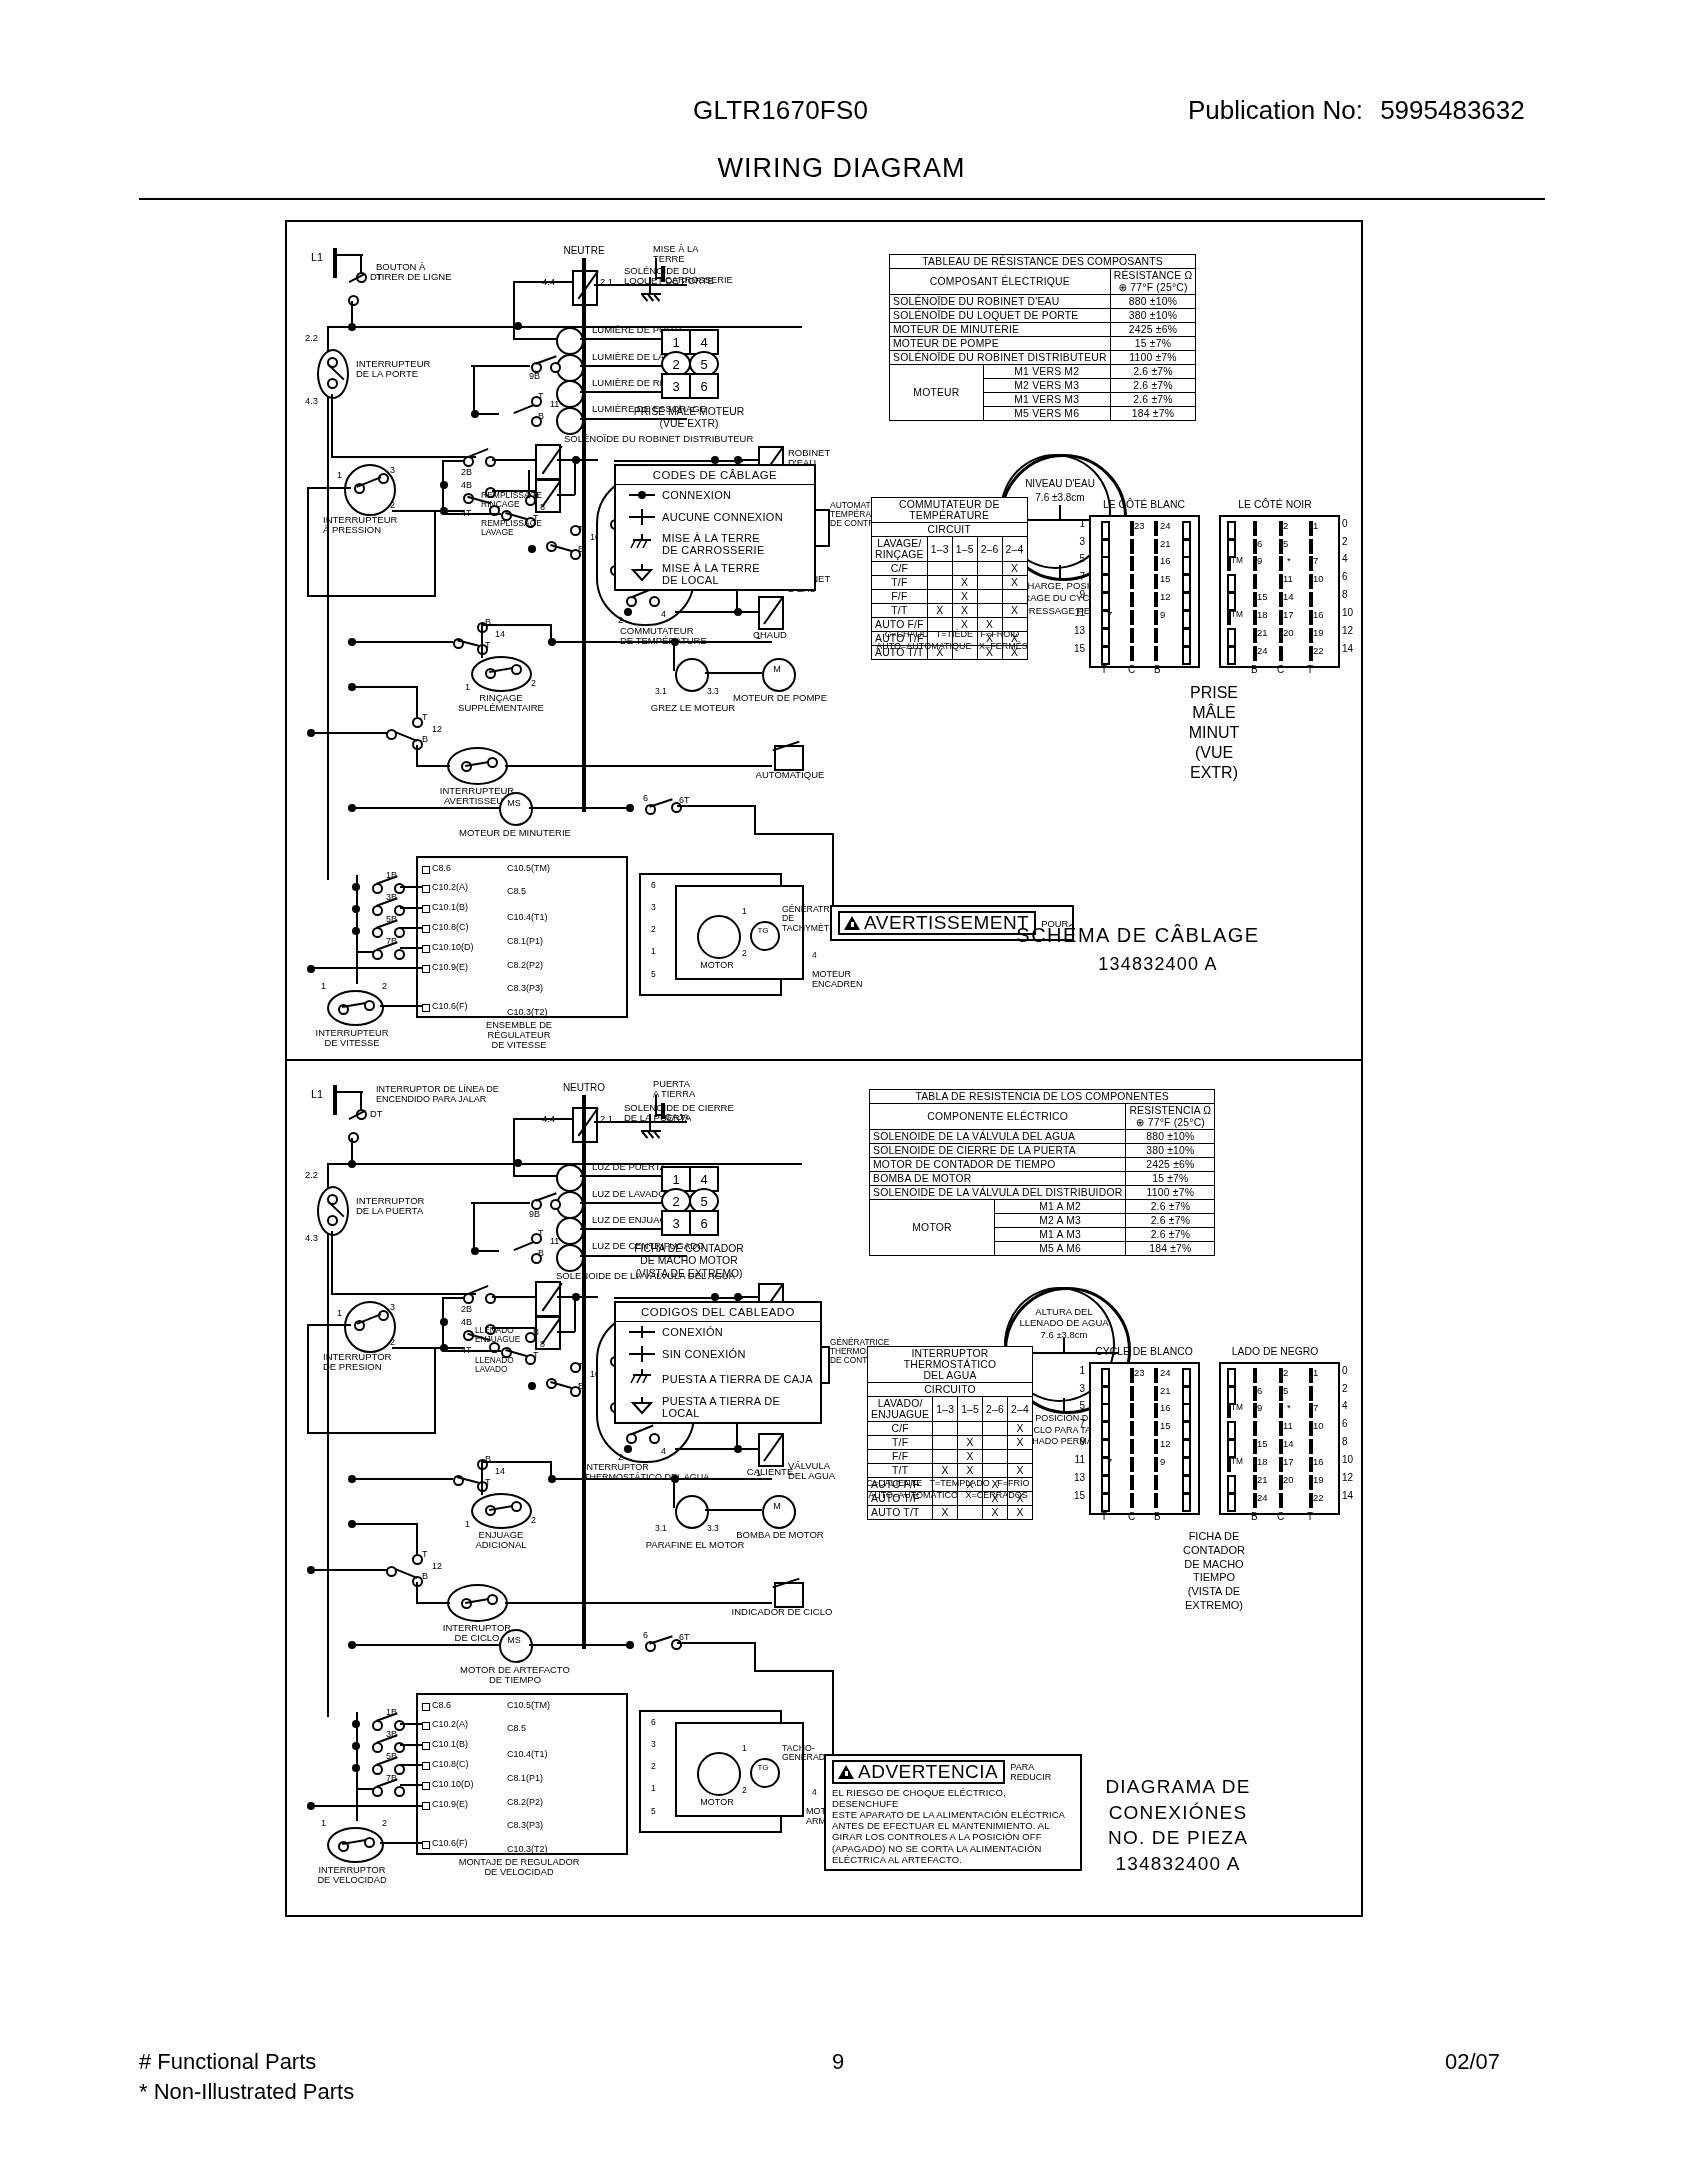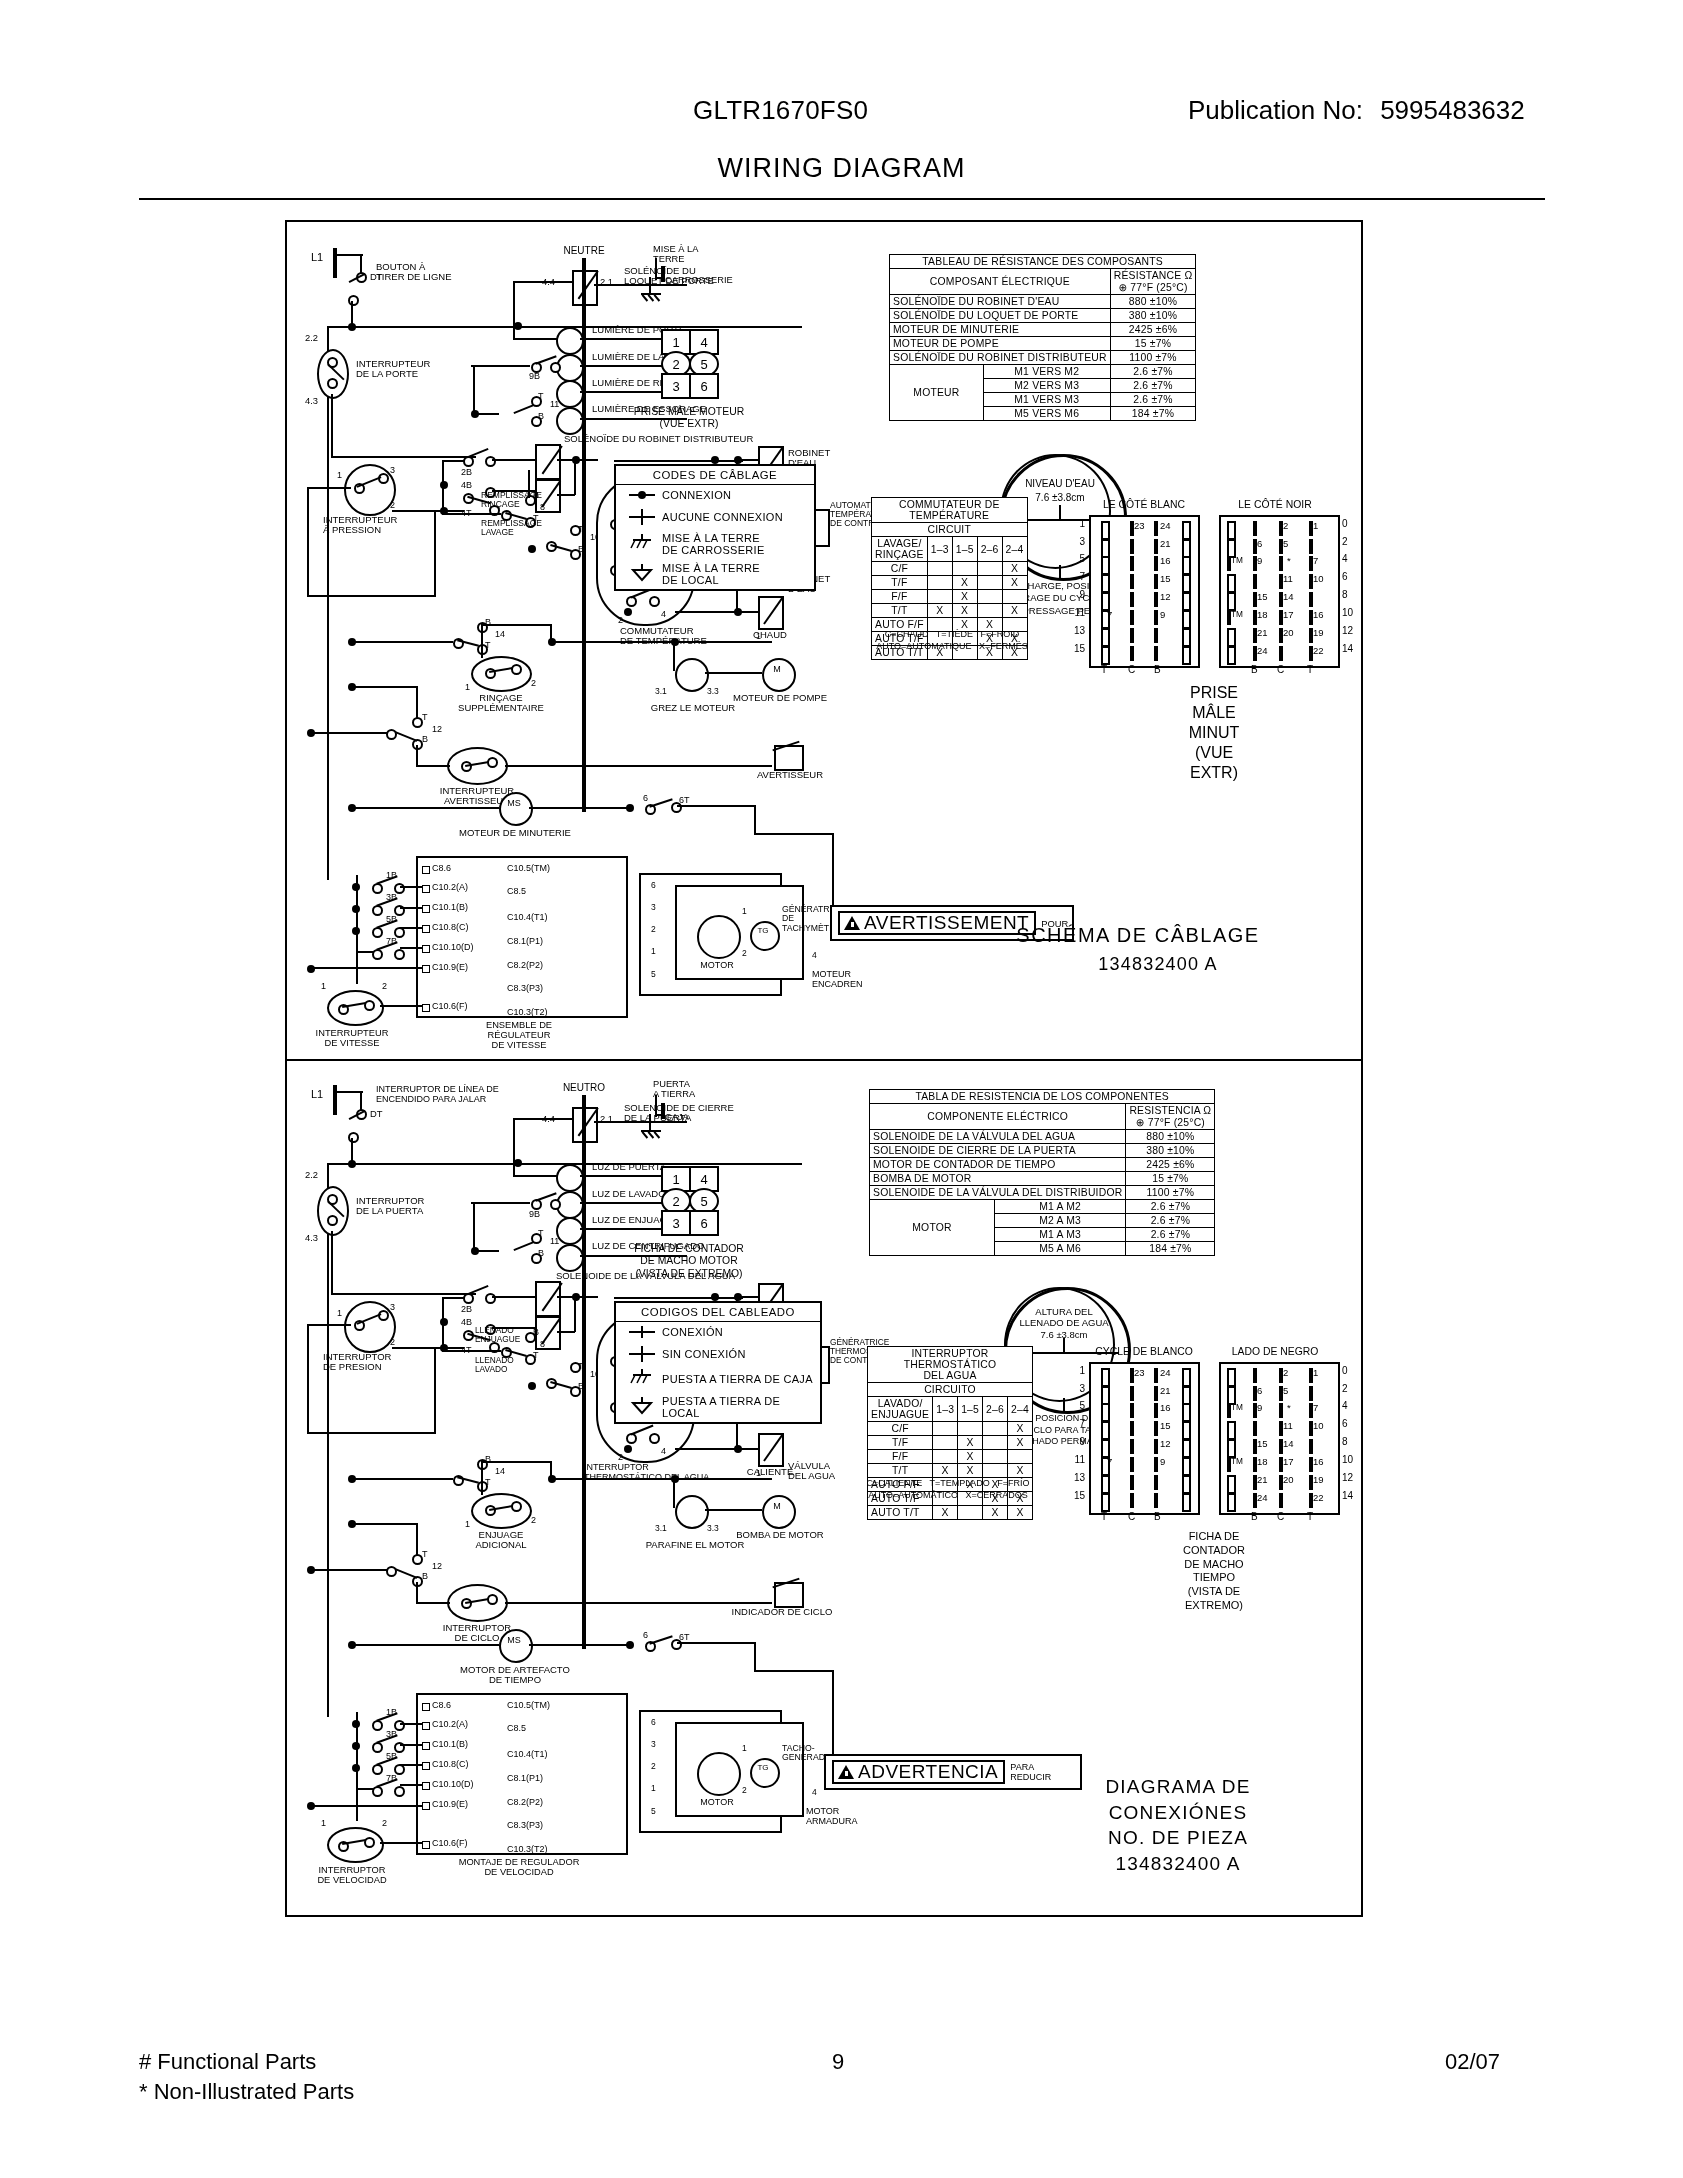--- a/index.html
+++ b/index.html
@@ -344,21 +344,21 @@
       <div class="ell" style="left:160px;top:525px;width:57px;height:34px"></div>
       <div class="oc" style="left:174px;top:539px"></div>
       <div class="ln" style="left:178px;top:541px;width:24px;height:2px;transform:rotate(-10deg)"></div>
       <div class="oc" style="left:200px;top:535px"></div>
       <div class="ln hl" style="left:129px;top:543px;width:34px"></div>
       <div class="t c" style="left:190px;top:564px;font-size:9.5px">INTERRUPTEUR
 AVERTISSEUR</div>
       <div class="ln hl" style="left:218px;top:543px;width:267px"></div>
       <div class="box" style="left:487px;top:523px;width:26px;height:22px"></div>
       <div class="ln" style="left:485px;top:523px;width:28px;height:2px;transform:rotate(-18deg)"></div>
-      <div class="t c" style="left:503px;top:548px;font-size:9.5px">AVERTISSEUR</div>
+      <div class="t c" style="left:503px;top:548px;font-size:9.5px">AUTOMATIQUE</div>
 
       <div class="dot" style="left:61px;top:582px"></div>
       <div class="ln hl" style="left:63px;top:585px;width:149px"></div>
       <div class="ell" style="left:212px;top:570px;width:30px;height:30px"></div>
       <div class="t c" style="left:227px;top:577px;font-size:9px">MS</div>
       <div class="t c" style="left:228px;top:606px;font-size:9.5px">MOTEUR DE MINUTERIE</div>
       <div class="ln hl" style="left:242px;top:585px;width:99px"></div>
       <div class="dot" style="left:339px;top:582px"></div>
       <div class="oc" style="left:358px;top:582px"></div>
       <div class="ln" style="left:362px;top:580px;width:24px;height:2px;transform:rotate(-18deg)"></div>
@@ -1499,20 +1499,26 @@
       </div>
 
       <div class="warn" style="left:537px;top:693px;width:242px">
         <div class="wh">
           <span class="wbox">
             <span class="tri"></span>
             <span class="wtxt">ADVERTENCIA</span>
           </span>
           <span style="font-size:9px">PARA REDUCIR</span>
         </div>
+        <div class="wbody" style="white-space:pre-line">EL RIESGO DE CHOQUE ELÉCTRICO, DESENCHUFE
+ESTE APARATO DE LA ALIMENTACIÓN ELÉCTRICA
+ANTES DE EFECTUAR EL MANTENIMIENTO. AL
+GIRAR LOS CONTROLES A LA POSICIÓN OFF
+(APAGADO) NO SE CORTA LA ALIMENTACIÓN
+ELÉCTRICA AL ARTEFACTO.</div>
       </div>
 
       <div class="t c" style="left:891px;top:713px;font-size:19px;letter-spacing:1.2px;line-height:1.35;white-space:pre-line">DIAGRAMA DE
 CONEXIÓNES
 NO. DE PIEZA
 134832400 A</div>
     </div>
   </div>
 
   <div class="ft" style="left:139px;top:2049px"># Functional Parts</div>

